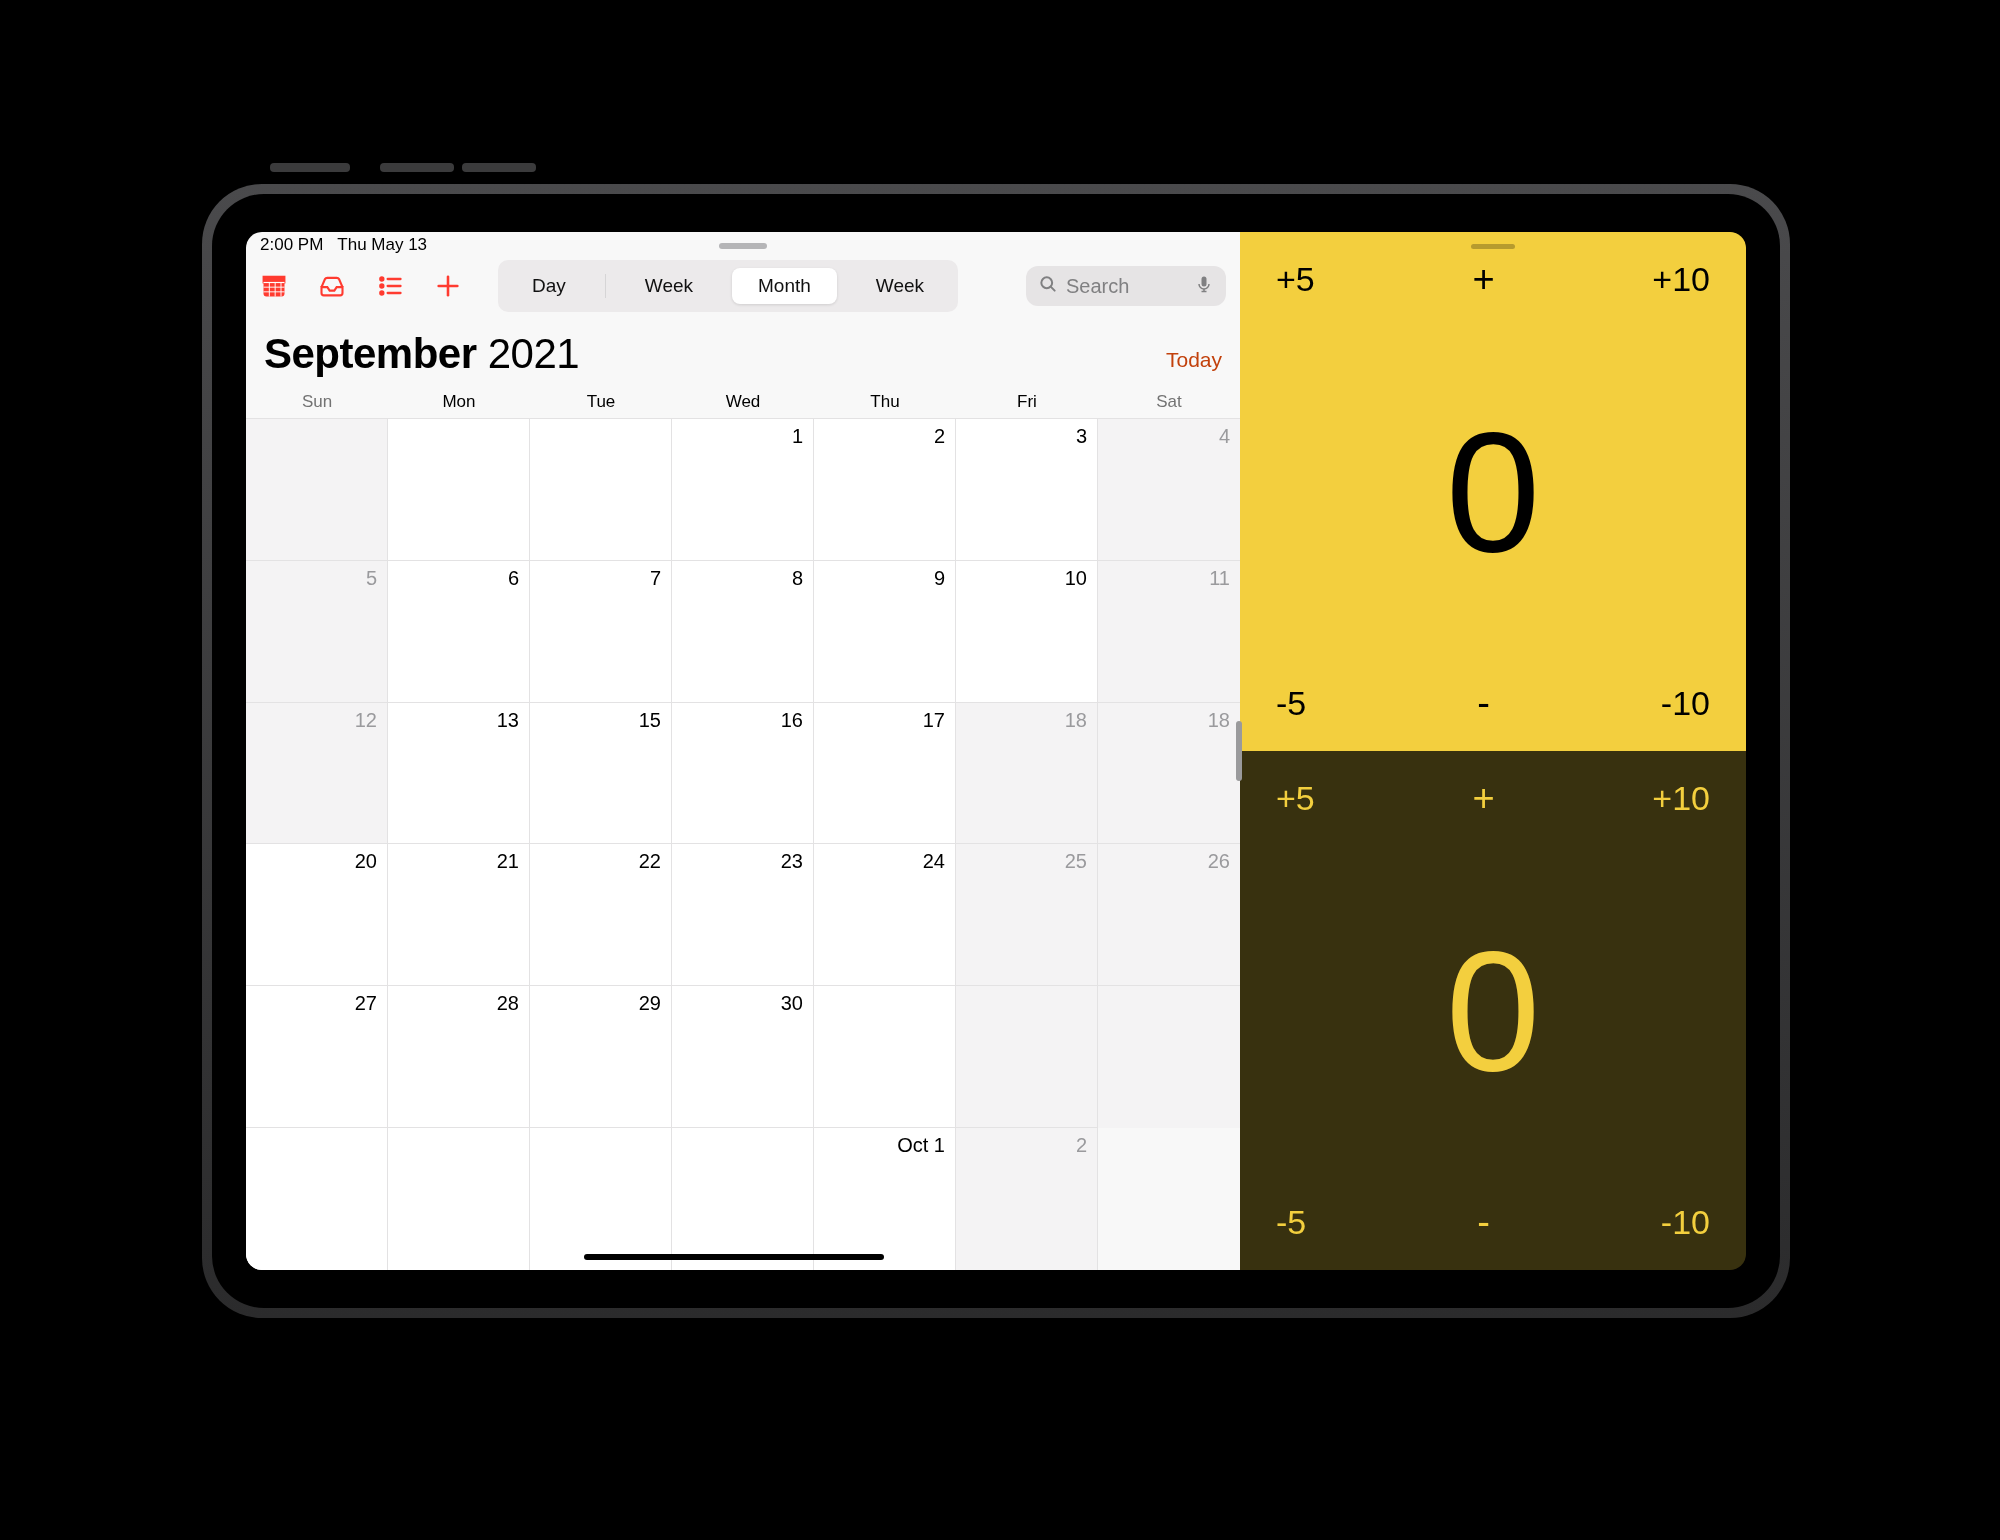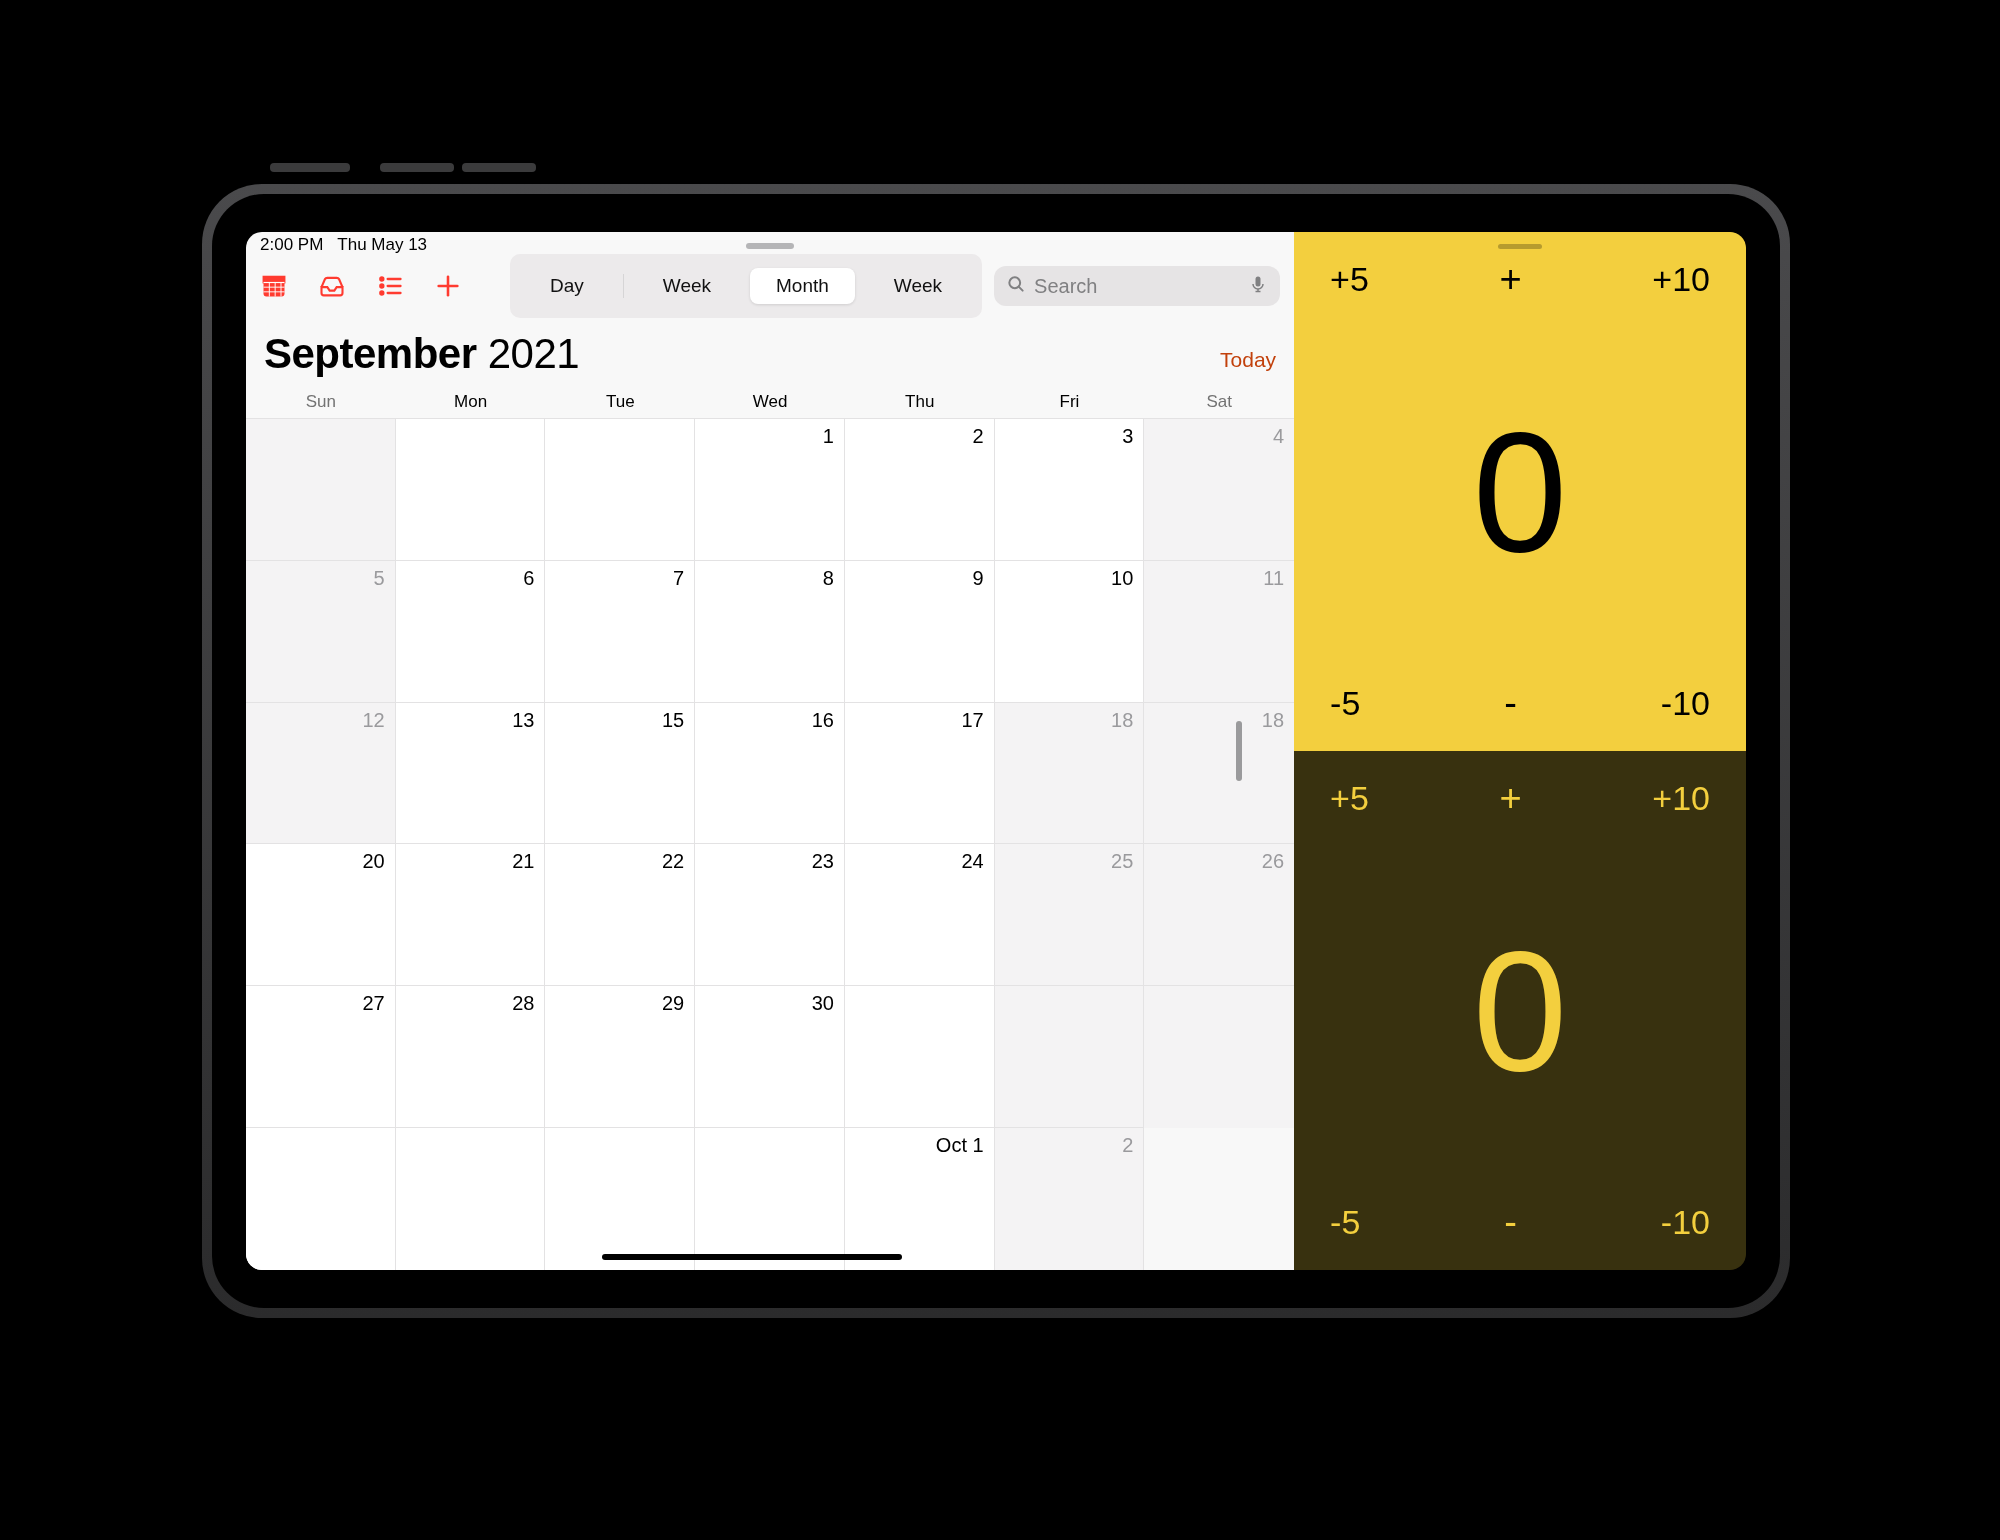--- a/index.html
+++ b/index.html
@@ -73,25 +73,25 @@
     height: 56px;
     display: flex;
     align-items: center;
     padding: 0 14px;
     gap: 12px;
   }
   .tb-icons { display: flex; gap: 30px; align-items: center; color: #ff3b30; }
   .tb-icons .ic { width: 28px; height: 28px; display:flex; align-items:center; justify-content:center; }
   .tb-icons svg { width: 28px; height: 28px; }
   .segmented {
-    margin-left: 36px;
+    margin-left: 24px;
     background: #eceaeb;
     border-radius: 10px;
     display: flex;
-    padding: 14px;
+    padding: 8px;
     gap: 13px;
   }
   .segmented .seg {
     padding: 7px 26px;
     font-size: 19px;
     color: #111;
     border-radius: 8px;
     position: relative;
   }
   .segmented .seg.sel {
@@ -99,21 +99,21 @@
     box-shadow: 0 1px 3px rgba(0,0,0,0.12);
   }
   .segmented .divider {
     width:1px; background:#d6d5d6; margin:6px 0;
   }
   .searchbox {
     margin-left: auto;
     background: #e6e4e5;
     border-radius: 12px;
     height: 40px;
-    width: 286px;
+    width: 200px;
     display: flex;
     align-items: center;
     padding: 0 12px;
     gap: 8px;
     color: #808082;
     font-size: 20px;
   }
   .searchbox .mic { margin-left: auto; }
   .searchbox svg { width:20px; height:20px; }
   .month-header {

